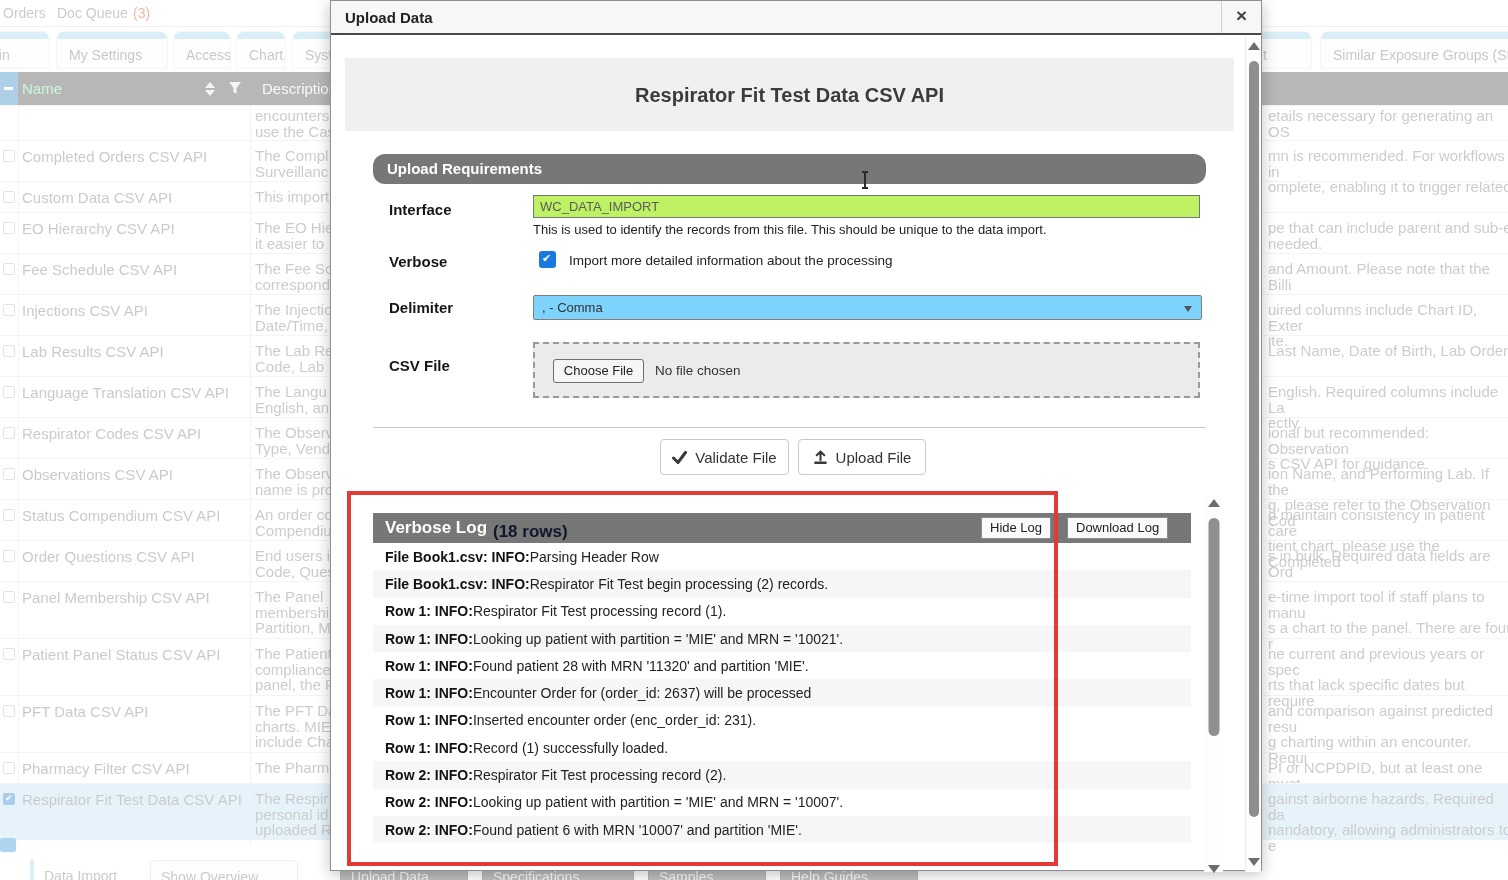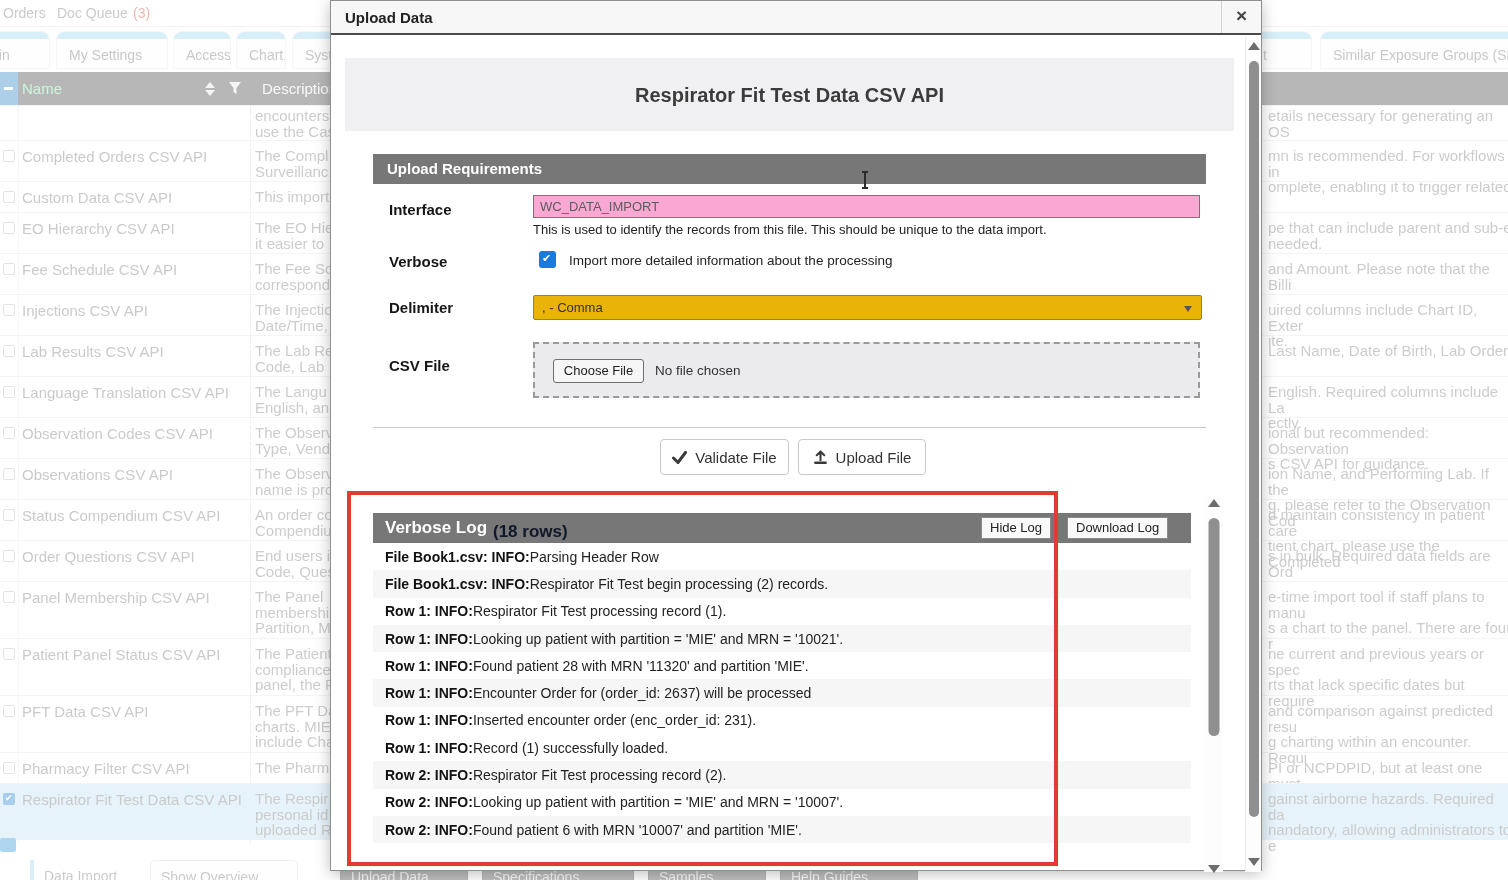--- a/index.html
+++ b/index.html
@@ -66,34 +66,34 @@
     border-bottom:2px solid #4a4a4a; }
   .m-header .htitle { position:absolute; left:14px; top:8px; font-size:15px; font-weight:bold; color:#222; }
   .m-close { position:absolute; right:0; top:0; width:40px; height:32px; border-left:1px solid #d2d2d2;
     text-align:center; line-height:30px; font-size:19px; font-weight:bold; color:#444; cursor:pointer; background:#f7f7f7; }
 
   .m-banner { position:absolute; left:14px; top:57px; width:889px; height:73px; background:#f0f0f3; }
   .m-banner .btitle { position:absolute; left:0; right:0; top:26px; text-align:center; font-size:20px;
     font-weight:bold; color:#3b3b3b; }
 
   .m-secbar { position:absolute; left:42px; top:153px; width:833px; height:30px; background:#777;
-    color:#fff; font-size:15px; font-weight:bold; line-height:30px; padding-left:14px; }
+    color:#fff; font-size:15px; font-weight:bold; line-height:30px; padding-left:14px;border-radius:12px; }
 
   .flabel { position:absolute; left:58px; font-size:15px; font-weight:bold; color:#161616; }
   .m-input { position:absolute; left:202px; top:194px; width:667px; height:23px; border:1px solid #767676;
-    font-size:13px; color:#5c5c5c; padding:0 6px; font-family:"Liberation Sans", sans-serif; background:#f9a8d4; }
+    font-size:13px; color:#5c5c5c; padding:0 6px; font-family:"Liberation Sans", sans-serif; background:#bef264; }
   .m-help { position:absolute; left:202px; top:221px; font-size:13px; color:#222; }
 
   .m-check { position:absolute; left:208px; top:250px; width:17px; height:17px; background:#1a79dd;
     border-radius:3px; cursor:pointer; }
   .m-check::after { content:"\2714"; position:absolute; left:3px; top:1px; color:#fff; font-size:11px; }
   .m-checktext { position:absolute; left:238px; top:252px; font-size:13.5px; color:#222; }
 
   .m-select { position:absolute; left:202px; top:294px; width:669px; height:25px; border:1px solid #808080;
-    border-radius:2px; background:#eab308; font-size:13px; color:#333; line-height:23px; padding-left:8px; cursor:pointer; }
+    border-radius:2px; background:#7dd3fc; font-size:13px; color:#333; line-height:23px; padding-left:8px; cursor:pointer; }
   .m-select .chev { position:absolute; right:9px; top:10px; width:0; height:0;
     border-left:4.5px solid transparent; border-right:4.5px solid transparent; border-top:6px solid #555; }
 
   .m-filebox { position:absolute; left:202px; top:341px; width:667px; height:56px; background:#ebebee;
     border:2px dashed #9a9a9a; }
   .m-choose { position:absolute; left:18px; top:15px; width:91px; height:24px; background:#f6f6f6;
     border:1px solid #6f6f6f; border-radius:3px; font-size:13px; color:#222; text-align:center;
     line-height:22px; cursor:pointer; }
   .m-filestatus { position:absolute; left:120px; top:19px; font-size:13.5px; color:#333; }
 
@@ -261,21 +261,21 @@
         <div class="bg-row" style="top: 376px; height: 41px;">
           <span class="bg-cb"></span>
           <span class="bg-name">Language Translation CSV API</span>
           <span class="bg-descL">The Langu
 English, an</span>
           <span class="bg-descR">English. Required columns include La
 ectly.</span>
         </div>
         <div class="bg-row" style="top: 417px; height: 41px;">
           <span class="bg-cb"></span>
-          <span class="bg-name">Observation Codes CSV API</span>
+          <span class="bg-name">Respirator Codes CSV API</span>
           <span class="bg-descL">The Observ
 Type, Vend</span>
           <span class="bg-descR">ional but recommended: Observation
 s CSV API for guidance.</span>
         </div>
         <div class="bg-row" style="top: 458px; height: 41px;">
           <span class="bg-cb"></span>
           <span class="bg-name">Observations CSV API</span>
           <span class="bg-descL">The Observ
 name is pro</span>

